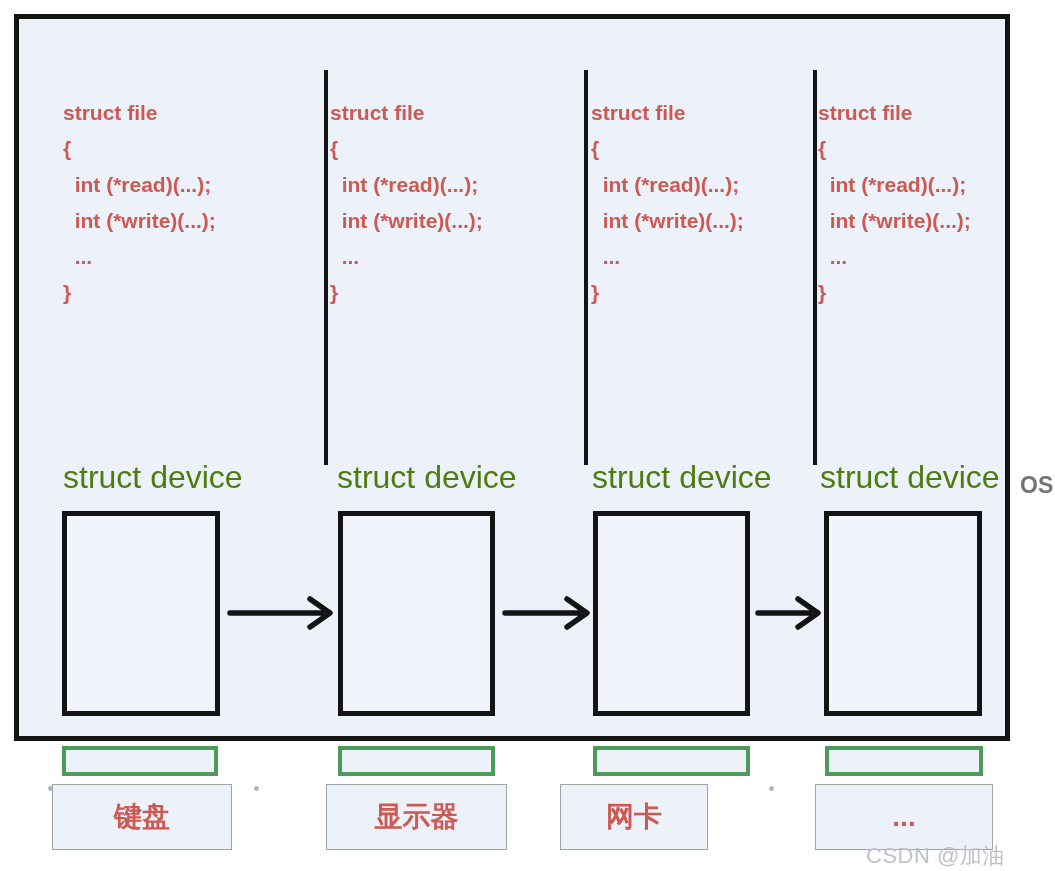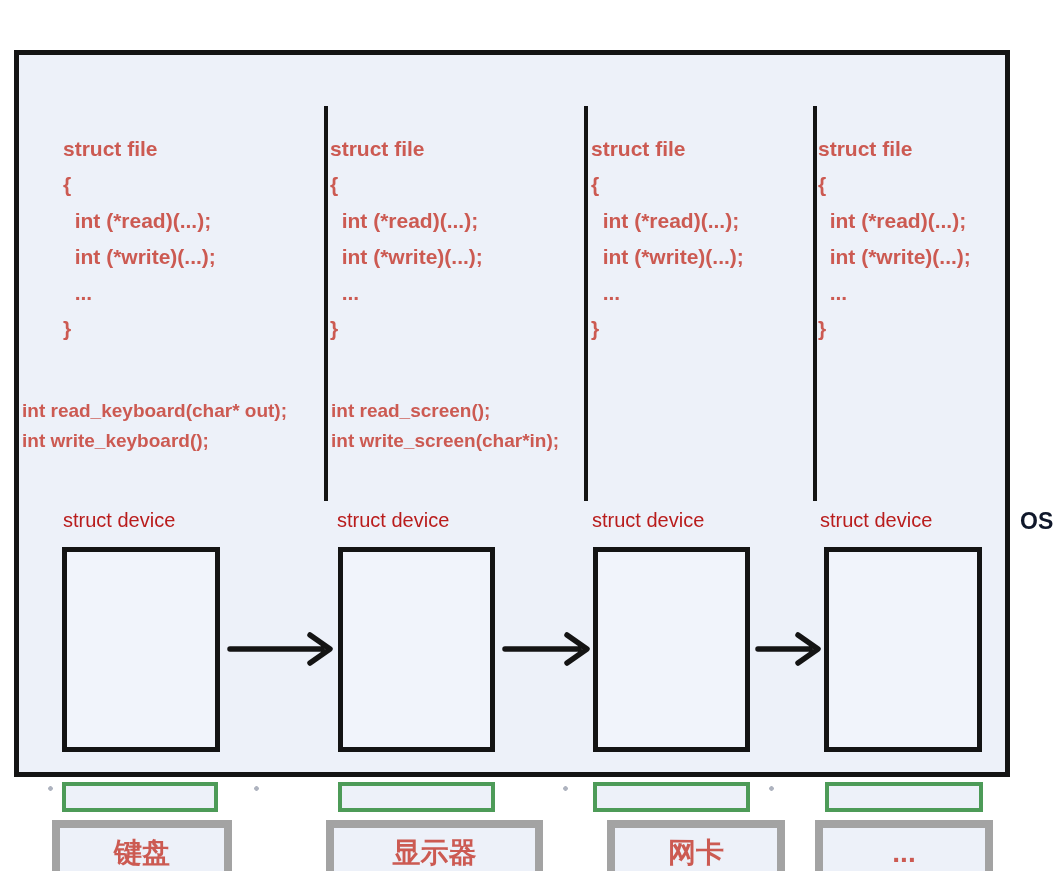--- a/index.html
+++ b/index.html
@@ -13,48 +13,48 @@
   html,body{width:1055px;height:871px;}
   body{
     font-family:"Liberation Sans","DejaVu Sans",sans-serif;
     background-color:#ffffff;
     background-image:radial-gradient(circle,#aeb3bf 2px,transparent 2.6px);
     background-size:103px 103px;
     background-position:-1px 16px;
     position:relative;
     overflow:hidden;
   }
-  .stage{position:absolute;inset:0;margin-top:36px;}
+  .stage{position:absolute;inset:0;}
   .os-box{
     position:absolute;left:14px;top:14px;width:996px;height:727px;
     border:5px solid var(--ink);background:var(--boxbg);
   }
   .vline{position:absolute;width:4px;top:70px;height:395px;background:var(--ink);}
   .code{
     position:absolute;top:95px;white-space:pre;
     font-weight:bold;color:var(--red);font-size:21px;line-height:36px;
   }
   .fns{
     position:absolute;top:360px;white-space:pre;
     font-weight:bold;color:var(--red);font-size:19px;line-height:30px;
   }
-  .devlabel{position:absolute;top:473px;font-size:20px;color:#b91c1c;}
+  .devlabel{position:absolute;top:459px;font-size:32px;color:#4d7c0f;}
   .devbox{
     position:absolute;top:511px;height:205px;
     border:5px solid var(--ink);background:var(--innerbg);
   }
   .arrow{position:absolute;top:593px;}
-  .os-label{position:absolute;left:1020px;top:472px;font-size:23px;font-weight:bold;color:#0f172a;}
+  .os-label{position:absolute;left:1020px;top:472px;font-size:23px;font-weight:bold;color:#737373;}
   .greenbar{
     position:absolute;top:746px;height:30px;
     border:4px solid var(--green);background:var(--boxbg);
   }
   .redbox{
     position:absolute;top:784px;height:66px;
-    border:8px solid #a3a3a3;background:var(--boxbg);
+    border:1px solid #a3a3a3;background:var(--boxbg);
     display:flex;align-items:center;justify-content:center;
     font-weight:bold;font-size:28px;color:var(--red);
   }
   .watermark{
     position:absolute;left:866px;top:841px;z-index:5;
     font-size:22px;color:rgba(186,190,200,0.95);letter-spacing:0.5px;
   }
 </style>
 </head>
 <body>
@@ -85,24 +85,20 @@
   int (*write)(...);
   ...
 }</div>
   <div class="code" style="left:818px">struct file
 {
   int (*read)(...);
   int (*write)(...);
   ...
 }</div>
 
-  <div class="fns" style="left:22px">int read_keyboard(char* out);
-int write_keyboard();</div>
-  <div class="fns" style="left:331px">int read_screen();
-int write_screen(char*in);</div>
 
   <div class="devlabel" style="left:63px">struct device</div>
   <div class="devlabel" style="left:337px">struct device</div>
   <div class="devlabel" style="left:592px">struct device</div>
   <div class="devlabel" style="left:820px">struct device</div>
 
   <div class="devbox" style="left:62px;width:158px"></div>
   <div class="devbox" style="left:338px;width:157px"></div>
   <div class="devbox" style="left:593px;width:157px"></div>
   <div class="devbox" style="left:824px;width:158px"></div>
@@ -120,24 +116,24 @@
   <div class="os-label">OS</div>
 
   <div class="greenbar" style="left:62px;width:156px"></div>
   <div class="greenbar" style="left:338px;width:157px"></div>
   <div class="greenbar" style="left:593px;width:157px"></div>
   <div class="greenbar" style="left:825px;width:158px"></div>
 
   <div class="redbox" style="left:52px;width:180px">
     <span>键盘</span>
   </div>
-  <div class="redbox" style="left:326px;width:217px">
+  <div class="redbox" style="left:326px;width:181px">
     <span>显示器</span>
   </div>
-  <div class="redbox" style="left:607px;width:178px">
+  <div class="redbox" style="left:560px;width:148px">
     <span>网卡</span>
   </div>
   <div class="redbox" style="left:815px;width:178px">
     <span>...</span>
   </div>
 
   <div class="watermark">CSDN @加油=^_^=</div>
 
 </div>
 

